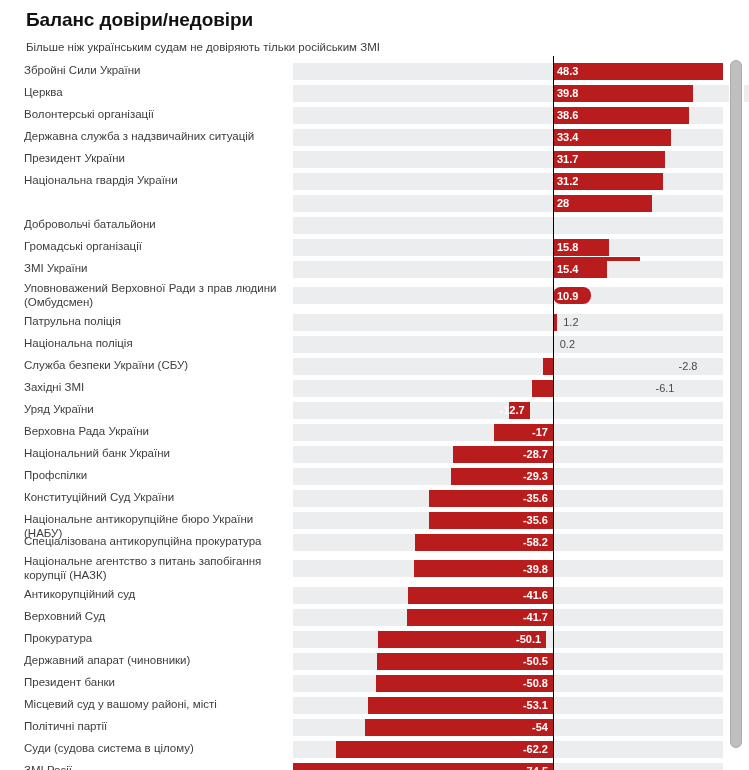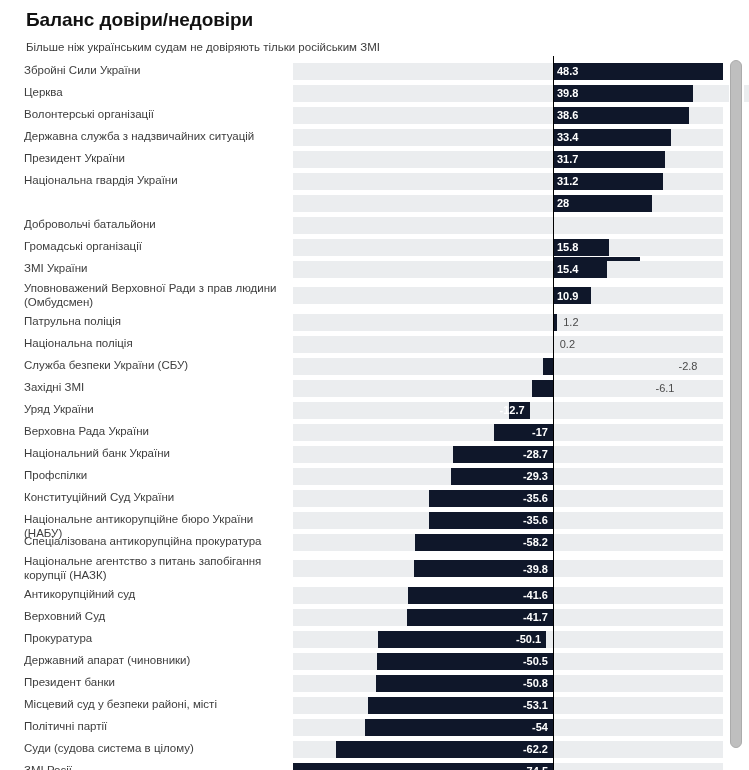--- a/index.html
+++ b/index.html
@@ -71,21 +71,21 @@
   
   .row-track {
     position: absolute;
     left: 293px;
     width: 430px;
     background: #ebedef;
   }
   
   .bar {
     position: absolute;
-    background: #0f172a;
+    background: #b91c1c;
     top: 0;
     height: 100%;
   }
   .bar-value {
     position: absolute;
     font-size: 11px;
     font-weight: bold;
     line-height: 1;
     white-space: nowrap;
     top: 50%;
@@ -224,21 +224,21 @@
         <div class="row-track" style="height: 17px; top: 2.5px;">
           <div class="bar" style="width: 54.2029px; left: 260px;">
             <span class="bar-value inside-pos">15.4</span>
           </div>
         </div>
       </div>
       <div class="cat-row" style="height: 31px; position: absolute; top: 224px; left: 0px;">
         <div class="cat-label" style="top: 2px;">Уповноважений Верховної Ради з прав людини
 (Омбудсмен)</div>
         <div class="row-track" style="height: 17px; top: 7px;">
-          <div class="bar" style="width: 38.3644px; left: 260px;">
+          <div class="bar" style="width: 38.3644px; left: 260px; border-radius: 8px;">
             <span class="bar-value inside-pos">10.9</span>
           </div>
         </div>
       </div>
       <div class="cat-row" style="height: 22px; position: absolute; top: 255px; left: 0px;">
         <div class="cat-label" style="top: 4.25px;">Патрульна поліція</div>
         <div class="row-track" style="height: 17px; top: 2.5px;">
           <span class="bar-value outside-pos" style="left: 270.224px;">1.2</span>
           <div class="bar" style="width: 4.2236px; left: 260px;"></div>
         </div>
@@ -363,21 +363,21 @@
       </div>
       <div class="cat-row" style="height: 22px; position: absolute; top: 616px; left: 0px;">
         <div class="cat-label" style="top: 4.25px;">Президент банки</div>
         <div class="row-track" style="height: 17px; top: 2.5px;">
           <div class="bar" style="width: 177.289px; left: 82.7114px;">
             <span class="bar-value inside-neg">-50.8</span>
           </div>
         </div>
       </div>
       <div class="cat-row" style="height: 22px; position: absolute; top: 638px; left: 0px;">
-        <div class="cat-label" style="top: 4.25px;">Місцевий суд у безпеки районі, місті</div>
+        <div class="cat-label" style="top: 4.25px;">Місцевий суд у вашому районі, місті</div>
         <div class="row-track" style="height: 17px; top: 2.5px;">
           <div class="bar" style="width: 185.315px; left: 74.6846px;">
             <span class="bar-value inside-neg">-53.1</span>
           </div>
         </div>
       </div>
       <div class="cat-row" style="height: 22px; position: absolute; top: 660px; left: 0px;">
         <div class="cat-label" style="top: 4.25px;">Політичні партії</div>
         <div class="row-track" style="height: 17px; top: 2.5px;">
           <div class="bar" style="width: 188.456px; left: 71.5436px;">

